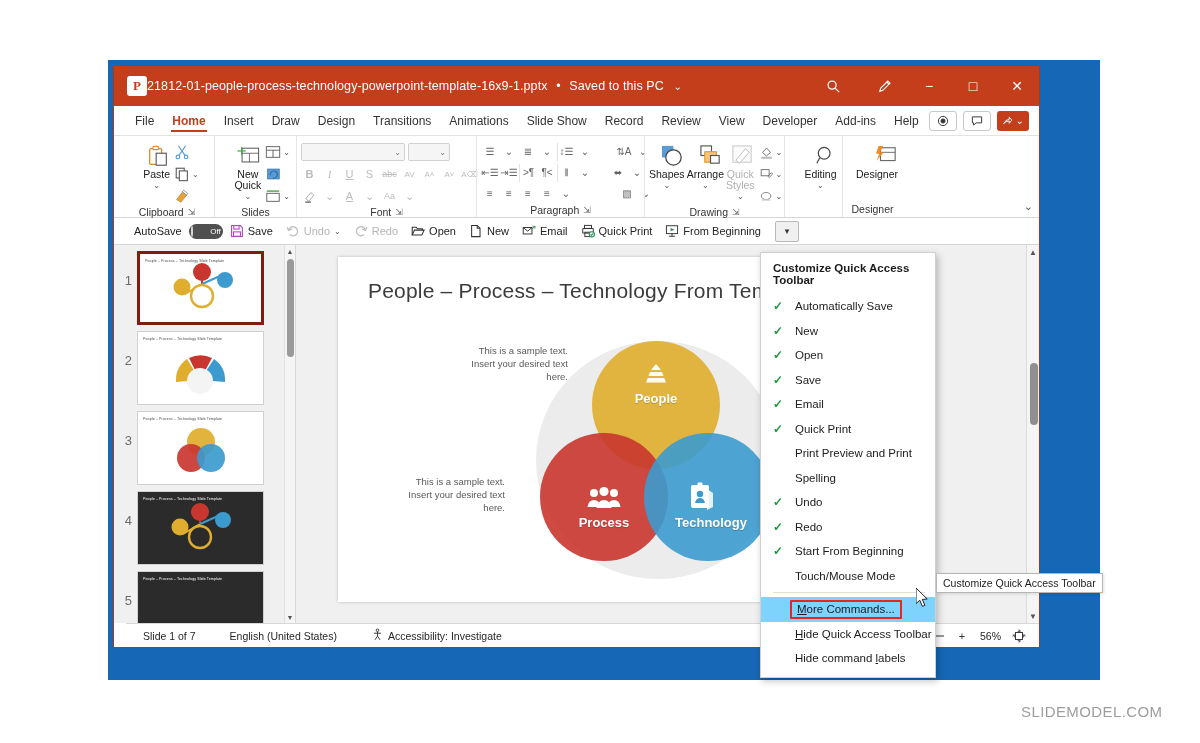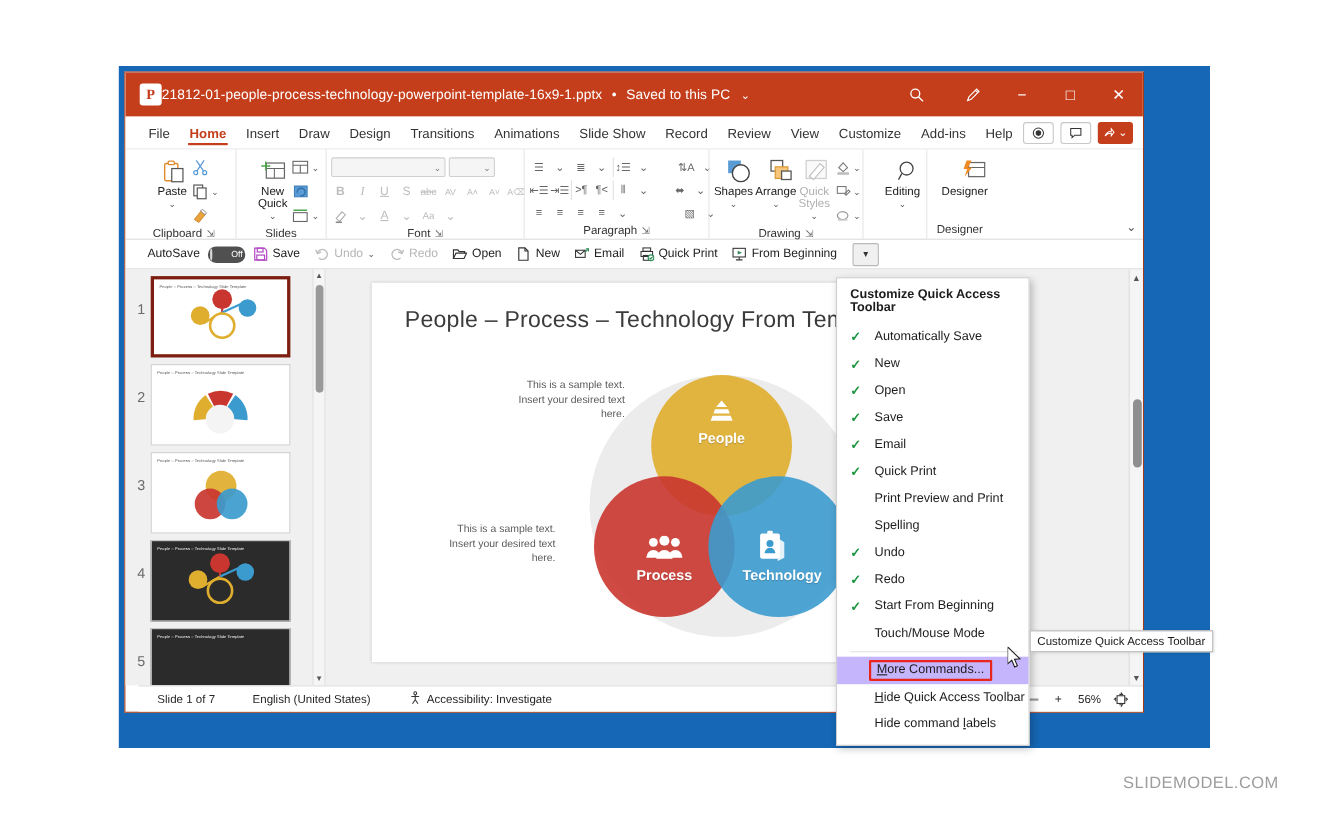--- a/index.html
+++ b/index.html
@@ -235,21 +235,21 @@
   }
   .menu-head {
     font-size: 11.5px; font-weight: bold; color:#1c1c1c; padding: 4px 10px 8px 12px;
   }
   .menu-item {
     height: 24.5px; display:flex; align-items:center; font-size: 11.5px; color:#1c1c1c;
     padding-left: 12px; position:relative;
   }
   .menu-item .chk { width: 22px; color:#1e9641; font-size: 12px; font-weight:bold; }
   .menu-item .lbl { }
-  .menu-item.highlight { background:#c4b5fd; }
+  .menu-item.highlight { background:#7dd3fc; }
   .menu-item.highlight .boxed {
     border: 2px solid #e8261b; padding: 1px 5px 2px 5px; margin-left: -5px; border-radius: 1px;
   }
   .menu-sep { height:1px; background:#e0e0e0; margin: 4px 10px 4px 12px; }
   .u { text-decoration: underline; }
 
   
   .cursor { position:absolute; left: 916px; top: 588px; z-index: 60; }
 
   
@@ -305,21 +305,21 @@
       <div class="tab active">Home</div>
       <div class="tab">Insert</div>
       <div class="tab">Draw</div>
       <div class="tab">Design</div>
       <div class="tab">Transitions</div>
       <div class="tab">Animations</div>
       <div class="tab">Slide Show</div>
       <div class="tab">Record</div>
       <div class="tab">Review</div>
       <div class="tab">View</div>
-      <div class="tab">Customize</div>
+      <div class="tab">Developer</div>
       <div class="tab">Add-ins</div>
       <div class="tab">Help</div>
       <div class="tabstrip-right">
         <div class="icon-box">
           <svg width="12" height="12" viewBox="0 0 14 14" fill="none" stroke="#333" stroke-width="1.1">
             <circle cx="7" cy="7" r="5.4"></circle>
               <circle cx="7" cy="7" r="2.4" fill="#333"></circle>
           </svg>
         </div>
         <div class="icon-box">

